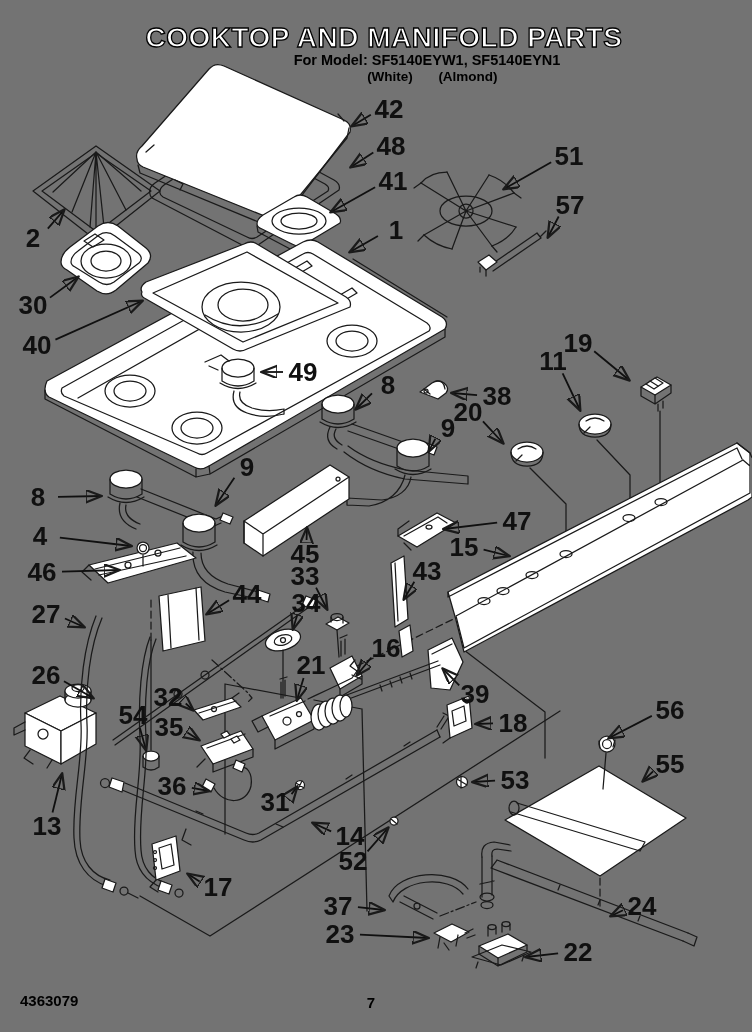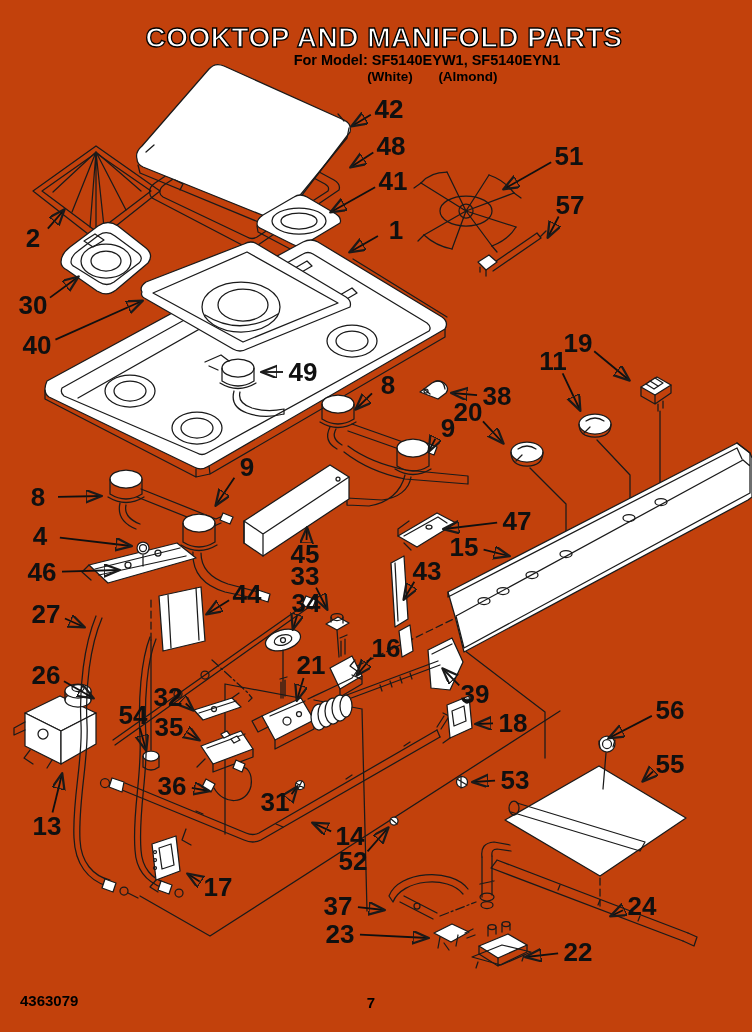--- a/index.html
+++ b/index.html
@@ -1,16 +1,16 @@
 <!DOCTYPE html>
 <html><head>
 <meta charset="utf-8">
 <style>
   html,body{margin:0;padding:0;background:#e8e8e8;}
-  #page{position:relative;width:752px;height:1032px;background:#c2410c;overflow:hidden;
+  #page{position:relative;width:752px;height:1032px;background:#737373;overflow:hidden;
         font-family:"Liberation Sans",sans-serif;}
   #diagram{position:absolute;left:0;top:0;width:752px;height:1032px;}
   
   #diagram :is(path,ellipse,circle,polyline,line):not(.callout-line){
       fill:none;stroke:#1a1a1a;stroke-width:1.25;stroke-linecap:round;stroke-linejoin:round;}
   #diagram path.f,#diagram ellipse.f,#diagram circle.f{fill:#ffffff;}
   #diagram .thin{stroke-width:0.9;}
   #diagram .dash{stroke-dasharray:7 4;}
   #diagram .dashdot{stroke-dasharray:9 3 2 3;}
   .callout-line{stroke:#101010;stroke-width:1.8;fill:none;}

